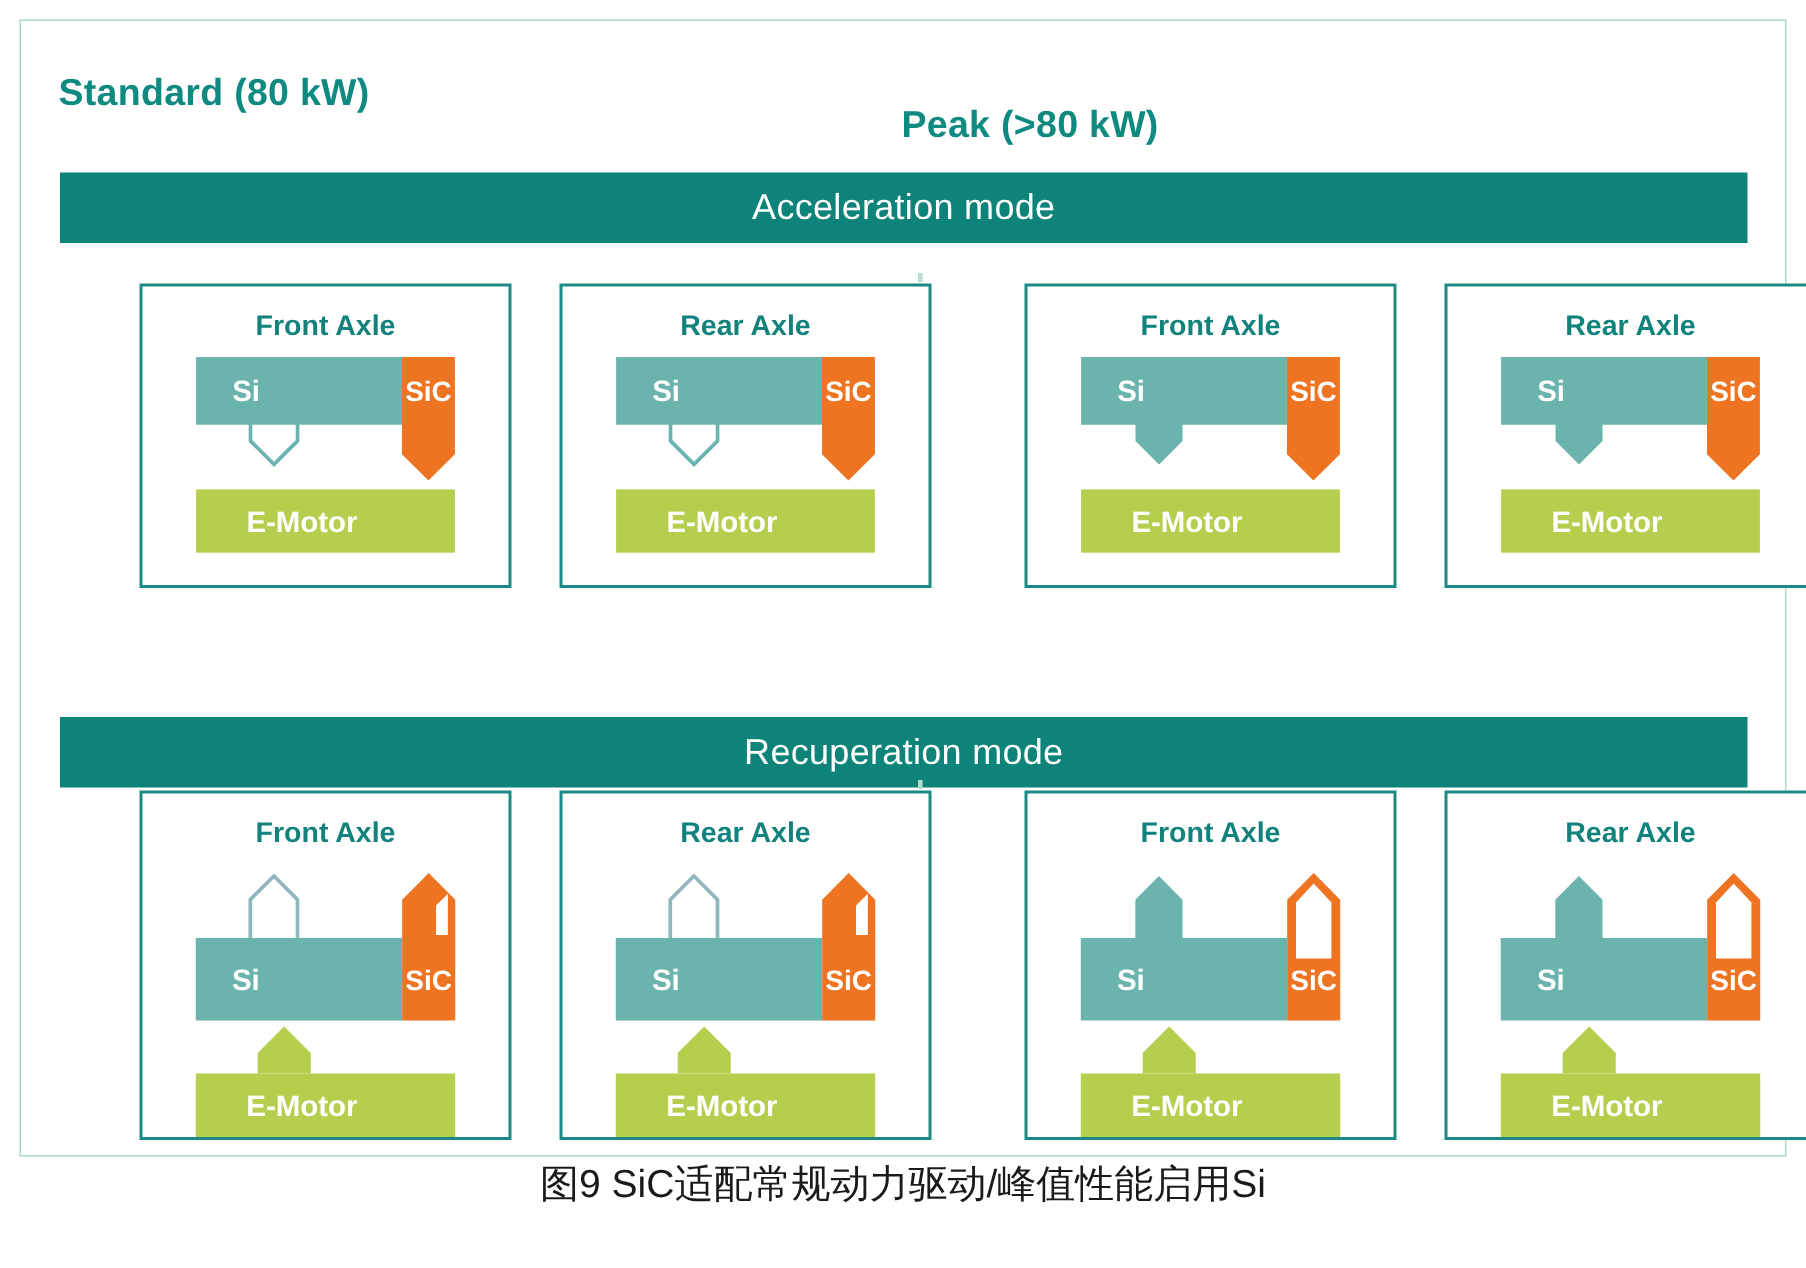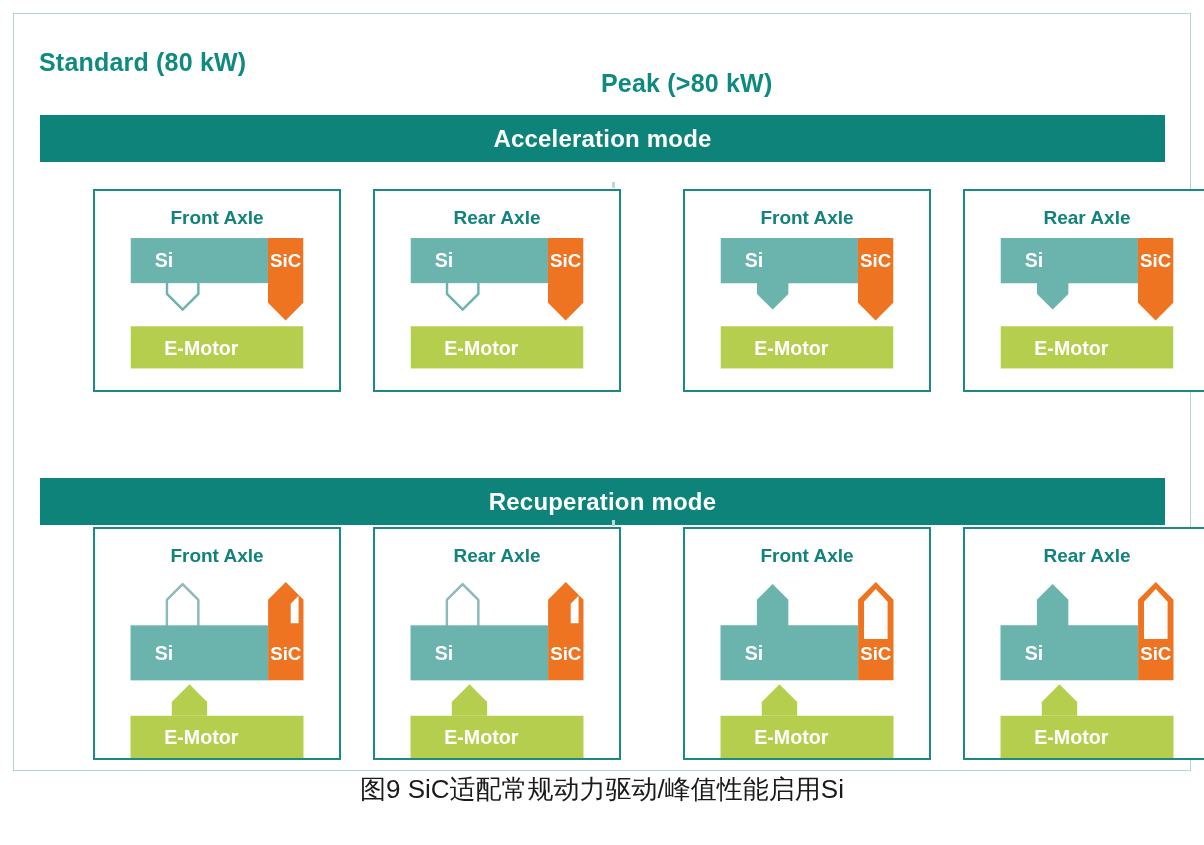--- a/index.html
+++ b/index.html
@@ -32,21 +32,21 @@
   .col-header.standard { left: 25px; width: 560px; }
   .col-header.peak     { left: 587px; width: 560px; margin-top: 21px; }
 
   
   .banner {
     position: absolute; left: 26px; width: 1125px; height: 47px;
     background: #0d8379;
     display: flex; align-items: center; justify-content: center;
   }
   .banner-text {
-    color: #ffffff; font-size: 24px; font-weight: bold; letter-spacing: .2px;
+    color: #ffffff; font-size: 24px; font-weight: normal; letter-spacing: .2px;
   }
   .banner.accel  { top: 101px; }
   .banner.recup  { top: 464px; }
 
   
   .divider {
     position: absolute; width: 0;
     border-left: 3px dashed #b7ddcd;
   }
   .divider.d-accel { left: 598px; top: 168px; height: 210px; }

